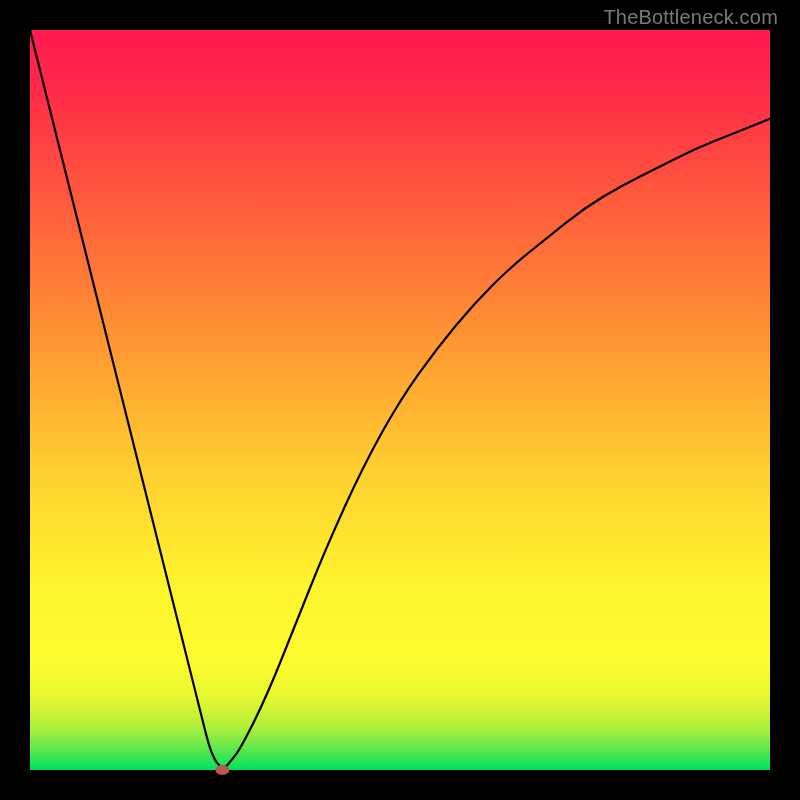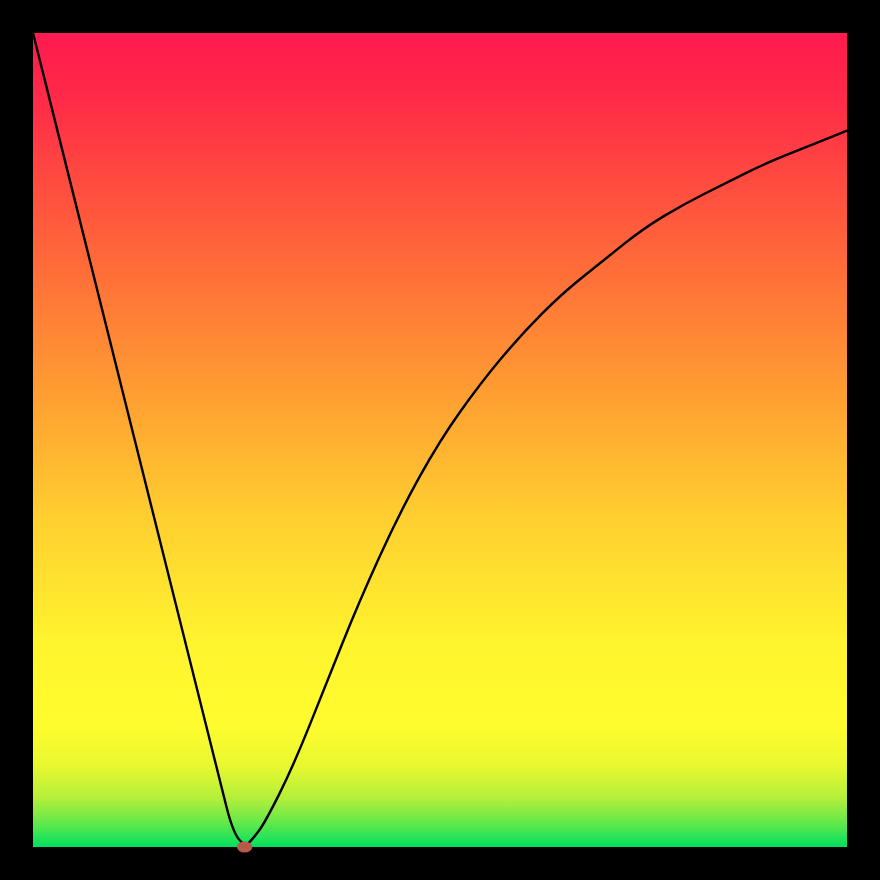--- a/index.html
+++ b/index.html
@@ -72,14 +72,15 @@
 
 <div class="frame">
 
   <div class="plot-area">
     <svg class="plot-svg" viewBox="0 0 740 740" preserveAspectRatio="none">
       <path id="curve-path" class="curve" d="M 0 0 Q 0 0 18.5 74 Q 37 148 55.5 222 Q 74 296 92.5 370 Q 111 444 129.5 518 Q 148 592 159.10000000000002 636.4 Q 170.20000000000002 680.8 175.75 703 Q 181.29999999999998 725.2 186.85 732.6 Q 192.4 740 196.10000000000002 736.3 Q 199.8 732.6 205.35 725.2 Q 210.89999999999998 717.8 223.85 691.9 Q 236.8 666 251.6 629 Q 266.4 592 281.2 555 Q 296 518 314.5 477.3 Q 333 436.6 351.5 403.3 Q 370 370 388.5 344.1 Q 407.00000000000006 318.20000000000005 425.5 296 Q 444 273.8 462.5 255.29999999999998 Q 481 236.79999999999995 499.5 222 Q 518 207.20000000000005 536.5 192.40000000000003 Q 555 177.60000000000002 573.5 166.5 Q 592 155.39999999999998 610.5 146.15000000000003 Q 629 136.9000000000001 647.5 127.65000000000003 Q 666 118.39999999999998 684.5 111 Q 703 103.60000000000002 721.5 96.19999999999999 T 740 88.79999999999995"></path>
       <ellipse id="min-marker" class="marker" cx="192.4" cy="740" rx="7" ry="5"></ellipse>
     </svg>
   </div>
 
+  <div class="watermark">TheBottleneck.com</div>
 
 </div>
 
 </body></html>

